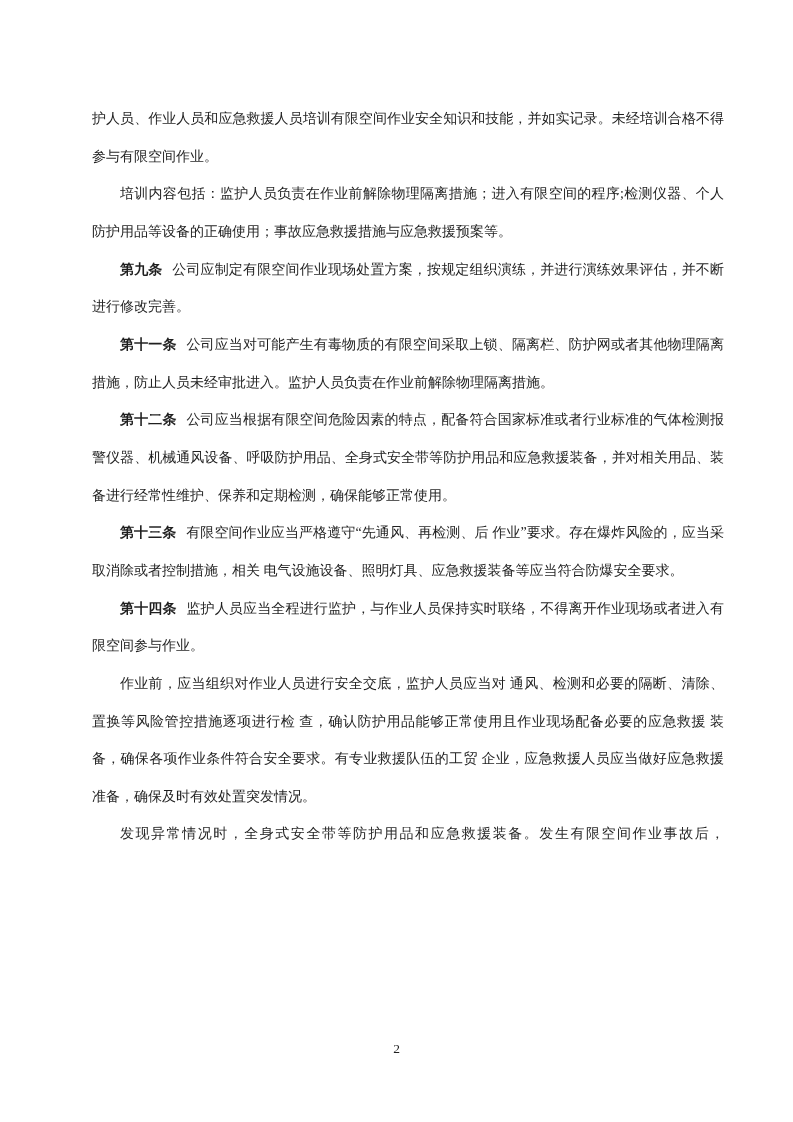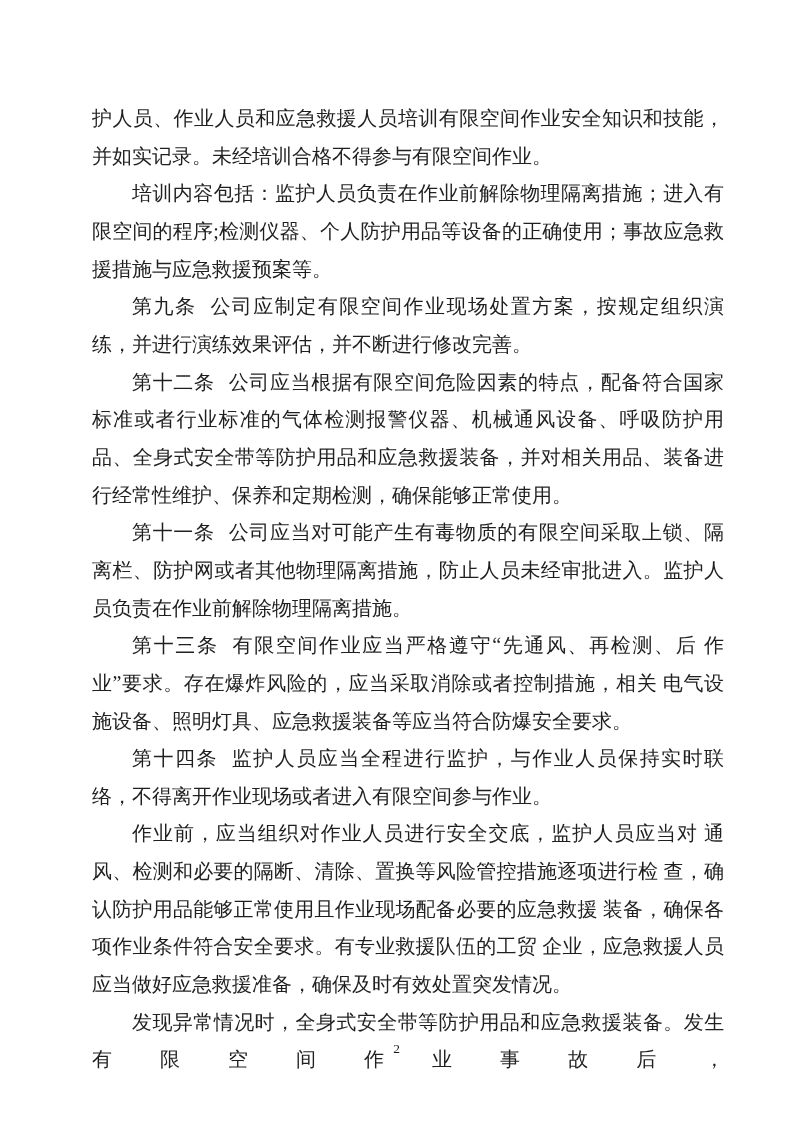--- a/index.html
+++ b/index.html
@@ -20,40 +20,40 @@
     top: 0;
     width: 793px;
     height: 1122px;
     background: #ffffff;
   }
   .doc-body {
     position: absolute;
     left: 92px;
     top: 100px;
     width: 632px;
-    font-size: 20px;
+    font-size: 14px;
     line-height: 37.65px;
     color: #1f1f1f;
     text-align: justify;
     word-break: break-all;
   }
   .para {
     margin: 0;
     padding: 0;
     text-indent: 2em;
   }
   .para.cont {
     text-indent: 0;
   }
   .para.justify-last {
     text-align-last: justify;
     letter-spacing: -0.2px;
   }
   .lead {
-    font-weight: 400;
+    font-weight: 700;
     font-family: "Liberation Sans", "DejaVu Sans", sans-serif;
   }
   .lead:empty {
     display: none;
   }
   .lead:not(:empty) {
     margin-right: 0.7em;
   }
   .page-number {
     position: absolute;
@@ -73,23 +73,23 @@
 <div class="doc-page">
   <div class="doc-body">
 
     <p class="para cont"><span>护人员、作业人员和应急救援人员培训有限空间作业安全知识和技能，并如实记录。未经培训合格不得参与有限空间作业。</span></p>
 
     <p class="para"><span>培训内容包括：监护人员负责在作业前解除物理隔离措施；进入有限空间的程序;检测仪器、个人防护用品等设备的正确使用；事故应急救援措施与应急救援预案等。</span></p>
 
     <p class="para"><b class="lead">第九条</b><span>公司应制定有限空间作业现场处置方案，按规定组织演练，并进行演练效果评估，并不断进行修改完善。</span></p>
 
 
+    <p class="para"><b class="lead">第十一条</b><span>公司应当对可能产生有毒物质的有限空间采取上锁、隔离栏、防护网或者其他物理隔离措施，防止人员未经审批进入。监护人员负责在作业前解除物理隔离措施。</span></p>
+
     <p class="para"><b class="lead">第十二条</b><span>公司应当根据有限空间危险因素的特点，配备符合国家标准或者行业标准的气体检测报警仪器、机械通风设备、呼吸防护用品、全身式安全带等防护用品和应急救援装备，并对相关用品、装备进行经常性维护、保养和定期检测，确保能够正常使用。</span></p>
-
-    <p class="para"><b class="lead">第十一条</b><span>公司应当对可能产生有毒物质的有限空间采取上锁、隔离栏、防护网或者其他物理隔离措施，防止人员未经审批进入。监护人员负责在作业前解除物理隔离措施。</span></p>
 
     <p class="para"><b class="lead">第十三条</b><span>有限空间作业应当严格遵守“先通风、再检测、后 作业”要求。存在爆炸风险的，应当采取消除或者控制措施，相关 电气设施设备、照明灯具、应急救援装备等应当符合防爆安全要求。</span></p>
 
     <p class="para"><b class="lead">第十四条</b><span>监护人员应当全程进行监护，与作业人员保持实时联络，不得离开作业现场或者进入有限空间参与作业。</span></p>
 
     <p class="para"><span>作业前，应当组织对作业人员进行安全交底，监护人员应当对 通风、检测和必要的隔断、清除、置换等风险管控措施逐项进行检 查，确认防护用品能够正常使用且作业现场配备必要的应急救援 装备，确保各项作业条件符合安全要求。有专业救援队伍的工贸 企业，应急救援人员应当做好应急救援准备，确保及时有效处置突发情况。</span></p>
 
     <p class="para justify-last"><span>发现异常情况时，全身式安全带等防护用品和应急救援装备。发生有限空间作业事故后，</span></p>
 
   </div>

